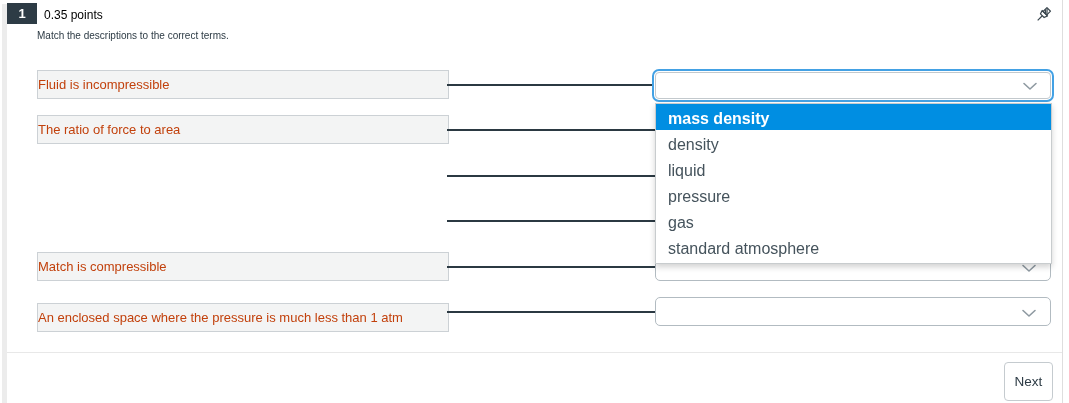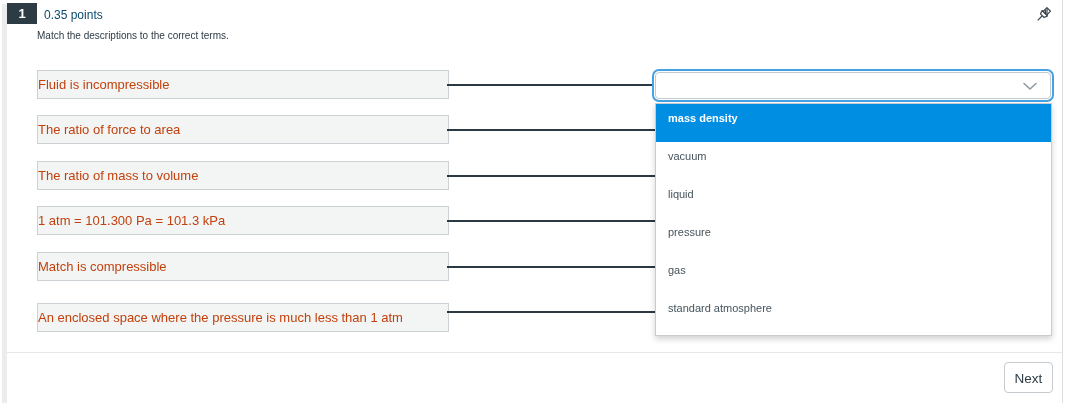--- a/index.html
+++ b/index.html
@@ -7,21 +7,21 @@
     position:relative;width:1069px;height:403px;background:#ffffff;
     font-family:"Liberation Sans",sans-serif;color:#2d3b45;overflow:hidden;
   }
   .left-strip{position:absolute;left:2px;top:4px;bottom:0;width:5px;background:#ececec;}
   .right-edge{position:absolute;left:1062px;top:0;bottom:0;width:1px;background:#dedede;}
 
   .q-badge{
     position:absolute;left:7px;top:3px;width:30px;height:21px;background:#2d3b45;
     color:#ffffff;font-size:13px;font-weight:bold;text-align:center;line-height:21px;
   }
-  .points{position:absolute;left:44px;top:8px;font-size:12px;color:#0c4a6e;}
+  .points{position:absolute;left:44px;top:8px;font-size:12px;color:#000000;}
   .prompt{position:absolute;left:37px;top:30px;font-size:10px;color:#2d3b45;}
 
   .pin{position:absolute;left:1032px;top:4px;width:22px;height:22px;cursor:pointer;}
 
   .desc-box{
     position:absolute;left:37px;width:410px;height:27px;background:#f3f4f4;
     border:1px solid #ccd1d5;font-size:13px;color:#c2410c;line-height:27px;
     box-sizing:content-box;z-index:1;white-space:nowrap;overflow:hidden;
   }
   .connector{position:absolute;left:447px;width:208px;height:1.5px;background:#2b3942;z-index:1;}
@@ -42,28 +42,28 @@
     border:1px solid #c3c9cd;border-radius:4px;background:#fff;
   }
   .select-open .chev{position:absolute;right:13px;top:6px;}
 
   .menu{
     position:absolute;left:655px;top:103px;width:397px;background:#ffffff;
     border:1px solid #c8ccce;box-shadow:0 3px 6px rgba(0,0,0,0.18);
     z-index:10;padding-bottom:3px;box-sizing:border-box;
   }
   .menu-item{
-    height:38px;line-height:29px;padding-left:12px;font-size:11px;color:#45535c;
+    height:26px;line-height:29px;padding-left:12px;font-size:16px;color:#45535c;
     cursor:pointer;white-space:nowrap;overflow:hidden;
   }
   .menu-item.selected{background:#008ee2;color:#ffffff;font-weight:bold;}
 
   .divider{position:absolute;left:7px;top:352px;width:1055px;height:1px;background:#e8e8e8;}
   .next-btn{
-    position:absolute;left:1004px;top:362px;width:49px;height:31px;background:#fff;
+    position:absolute;left:1004px;top:362px;width:49px;height:39px;background:#fff;
     border:1px solid #c5cbcf;border-radius:4px;font-size:13.5px;color:#2d3b45;
     text-align:center;line-height:29px;box-sizing:border-box;cursor:pointer;
     font-family:"Liberation Sans",sans-serif;
   }
 </style>
 </head>
 <body>
 
 <div class="page">
   <div class="left-strip"></div>
@@ -94,29 +94,27 @@
   </div>
 
   <div class="desc-box" style="top:115px">The ratio of force to area</div>
   <div class="connector" style="top:129px"></div>
   <div class="select" style="top:115px">
     <svg class="chev" width="18" height="18" viewBox="0 0 18 18">
       <polyline points="3,6.5 9,12 15,6.5" fill="none" stroke="#8e99a1" stroke-width="1.6" stroke-linecap="round" stroke-linejoin="round"></polyline>
     </svg>
   </div>
 
-  <div class="desc-box" style="top:161px">The ratio of mass to volume</div>
   <div class="connector" style="top:175px"></div>
   <div class="select" style="top:161px">
     <svg class="chev" width="18" height="18" viewBox="0 0 18 18">
       <polyline points="3,6.5 9,12 15,6.5" fill="none" stroke="#8e99a1" stroke-width="1.6" stroke-linecap="round" stroke-linejoin="round"></polyline>
     </svg>
   </div>
 
-  <div class="desc-box" style="top:206px">1 atm = 101.300 Pa = 101.3 kPa</div>
   <div class="connector" style="top:220px"></div>
   <div class="select" style="top:206px">
     <svg class="chev" width="18" height="18" viewBox="0 0 18 18">
       <polyline points="3,6.5 9,12 15,6.5" fill="none" stroke="#8e99a1" stroke-width="1.6" stroke-linecap="round" stroke-linejoin="round"></polyline>
     </svg>
   </div>
 
   <div class="desc-box" style="top:252px">Match is compressible</div>
   <div class="connector" style="top:266px"></div>
   <div class="select" style="top:252px">
@@ -128,21 +126,21 @@
   <div class="desc-box" style="top:303px">An enclosed space where the pressure is much less than 1 atm</div>
   <div class="connector" style="top:311px"></div>
   <div class="select" style="top:297px">
     <svg class="chev" width="18" height="18" viewBox="0 0 18 18">
       <polyline points="3,6.5 9,12 15,6.5" fill="none" stroke="#8e99a1" stroke-width="1.6" stroke-linecap="round" stroke-linejoin="round"></polyline>
     </svg>
   </div>
 
   <div class="menu">
     <div class="menu-item selected">mass density</div>
-    <div class="menu-item">vacuum</div>
+    <div class="menu-item">density</div>
     <div class="menu-item">liquid</div>
     <div class="menu-item">pressure</div>
     <div class="menu-item">gas</div>
     <div class="menu-item">standard atmosphere</div>
   </div>
 
   <div class="divider"></div>
   <button class="next-btn">Next</button>
 </div>
 

